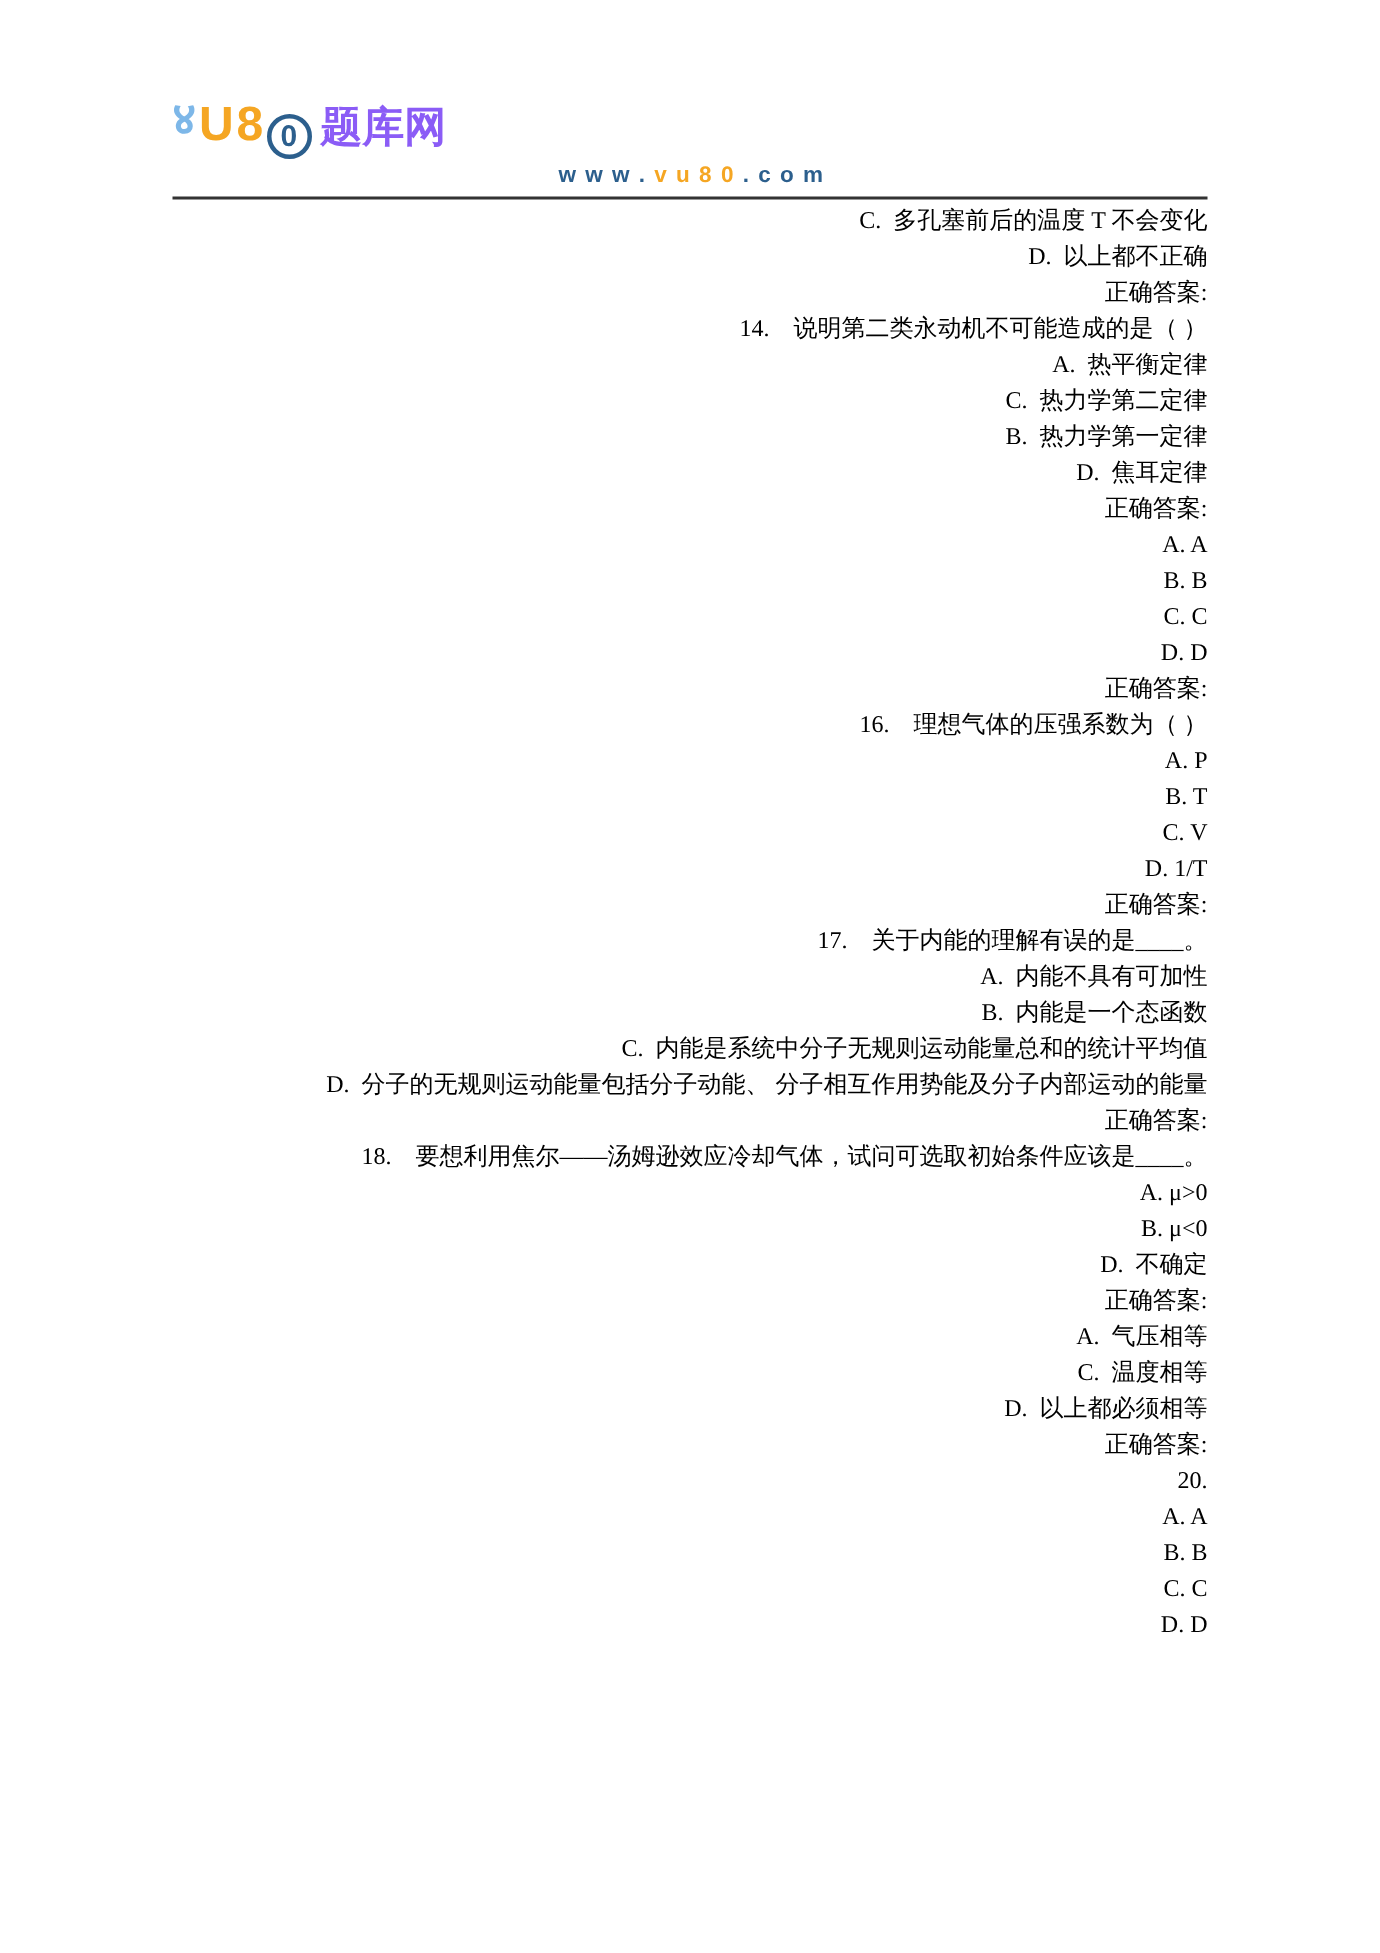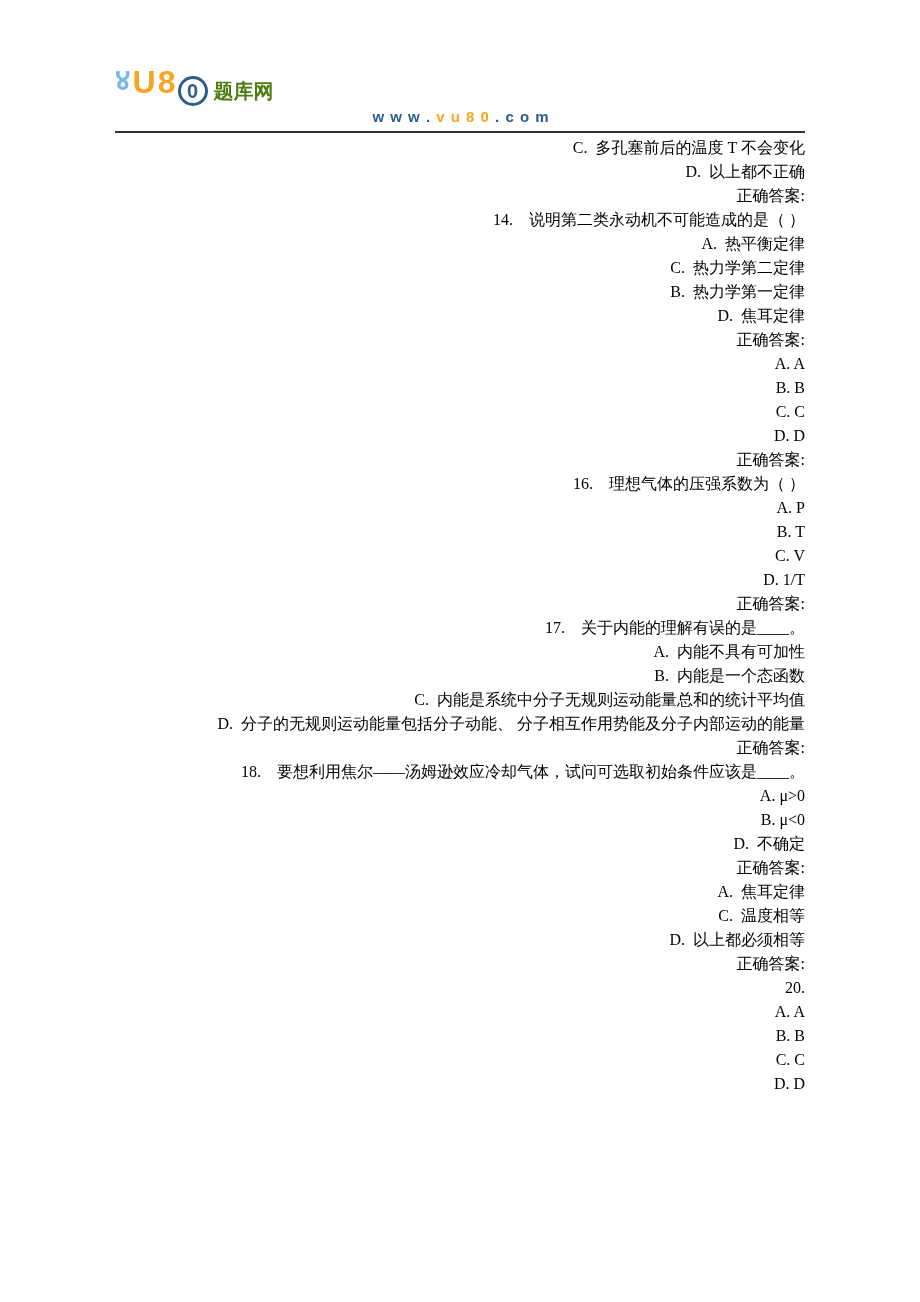--- a/index.html
+++ b/index.html
@@ -56,22 +56,22 @@
       border-radius: 50%;
       width: 30px;
       height: 30px;
       display: inline-flex;
       align-items: center;
       justify-content: center;
       box-sizing: border-box;
       font-size: 20px;
     }
     .logo-text {
-      font-size: 20px;
-      color: #4d7c0f;
+      font-size: 28px;
+      color: #8b5cf6;
       font-weight: bold;
       font-family: "Microsoft YaHei", sans-serif;
       margin-left: 4px;
     }
     .logo-url {
       font-family: Arial, sans-serif;
       font-size: 15px;
       letter-spacing: 1px;
       margin-top: -2px;
       margin-left: 2px;
@@ -135,21 +135,21 @@
     <div class="line">A.  内能不具有可加性</div>
     <div class="line">B.  内能是一个态函数</div>
     <div class="line">C.  内能是系统中分子无规则运动能量总和的统计平均值</div>
     <div class="line">D.  分子的无规则运动能量包括分子动能、 分子相互作用势能及分子内部运动的能量</div>
     <div class="line">正确答案:</div>
     <div class="line">18.    要想利用焦尔——汤姆逊效应冷却气体，试问可选取初始条件应该是____。</div>
     <div class="line">A. μ&gt;0</div>
     <div class="line">B. μ&lt;0</div>
     <div class="line">D.  不确定</div>
     <div class="line">正确答案:</div>
-    <div class="line">A.  焦耳定律</div>
+    <div class="line">A.  气压相等</div>
     <div class="line">C.  温度相等</div>
     <div class="line">D.  以上都必须相等</div>
     <div class="line">正确答案:</div>
     <div class="line">20.</div>
     <div class="line">A. A</div>
     <div class="line">B. B</div>
     <div class="line">C. C</div>
     <div class="line">D. D</div>
   </div>
 </div>

